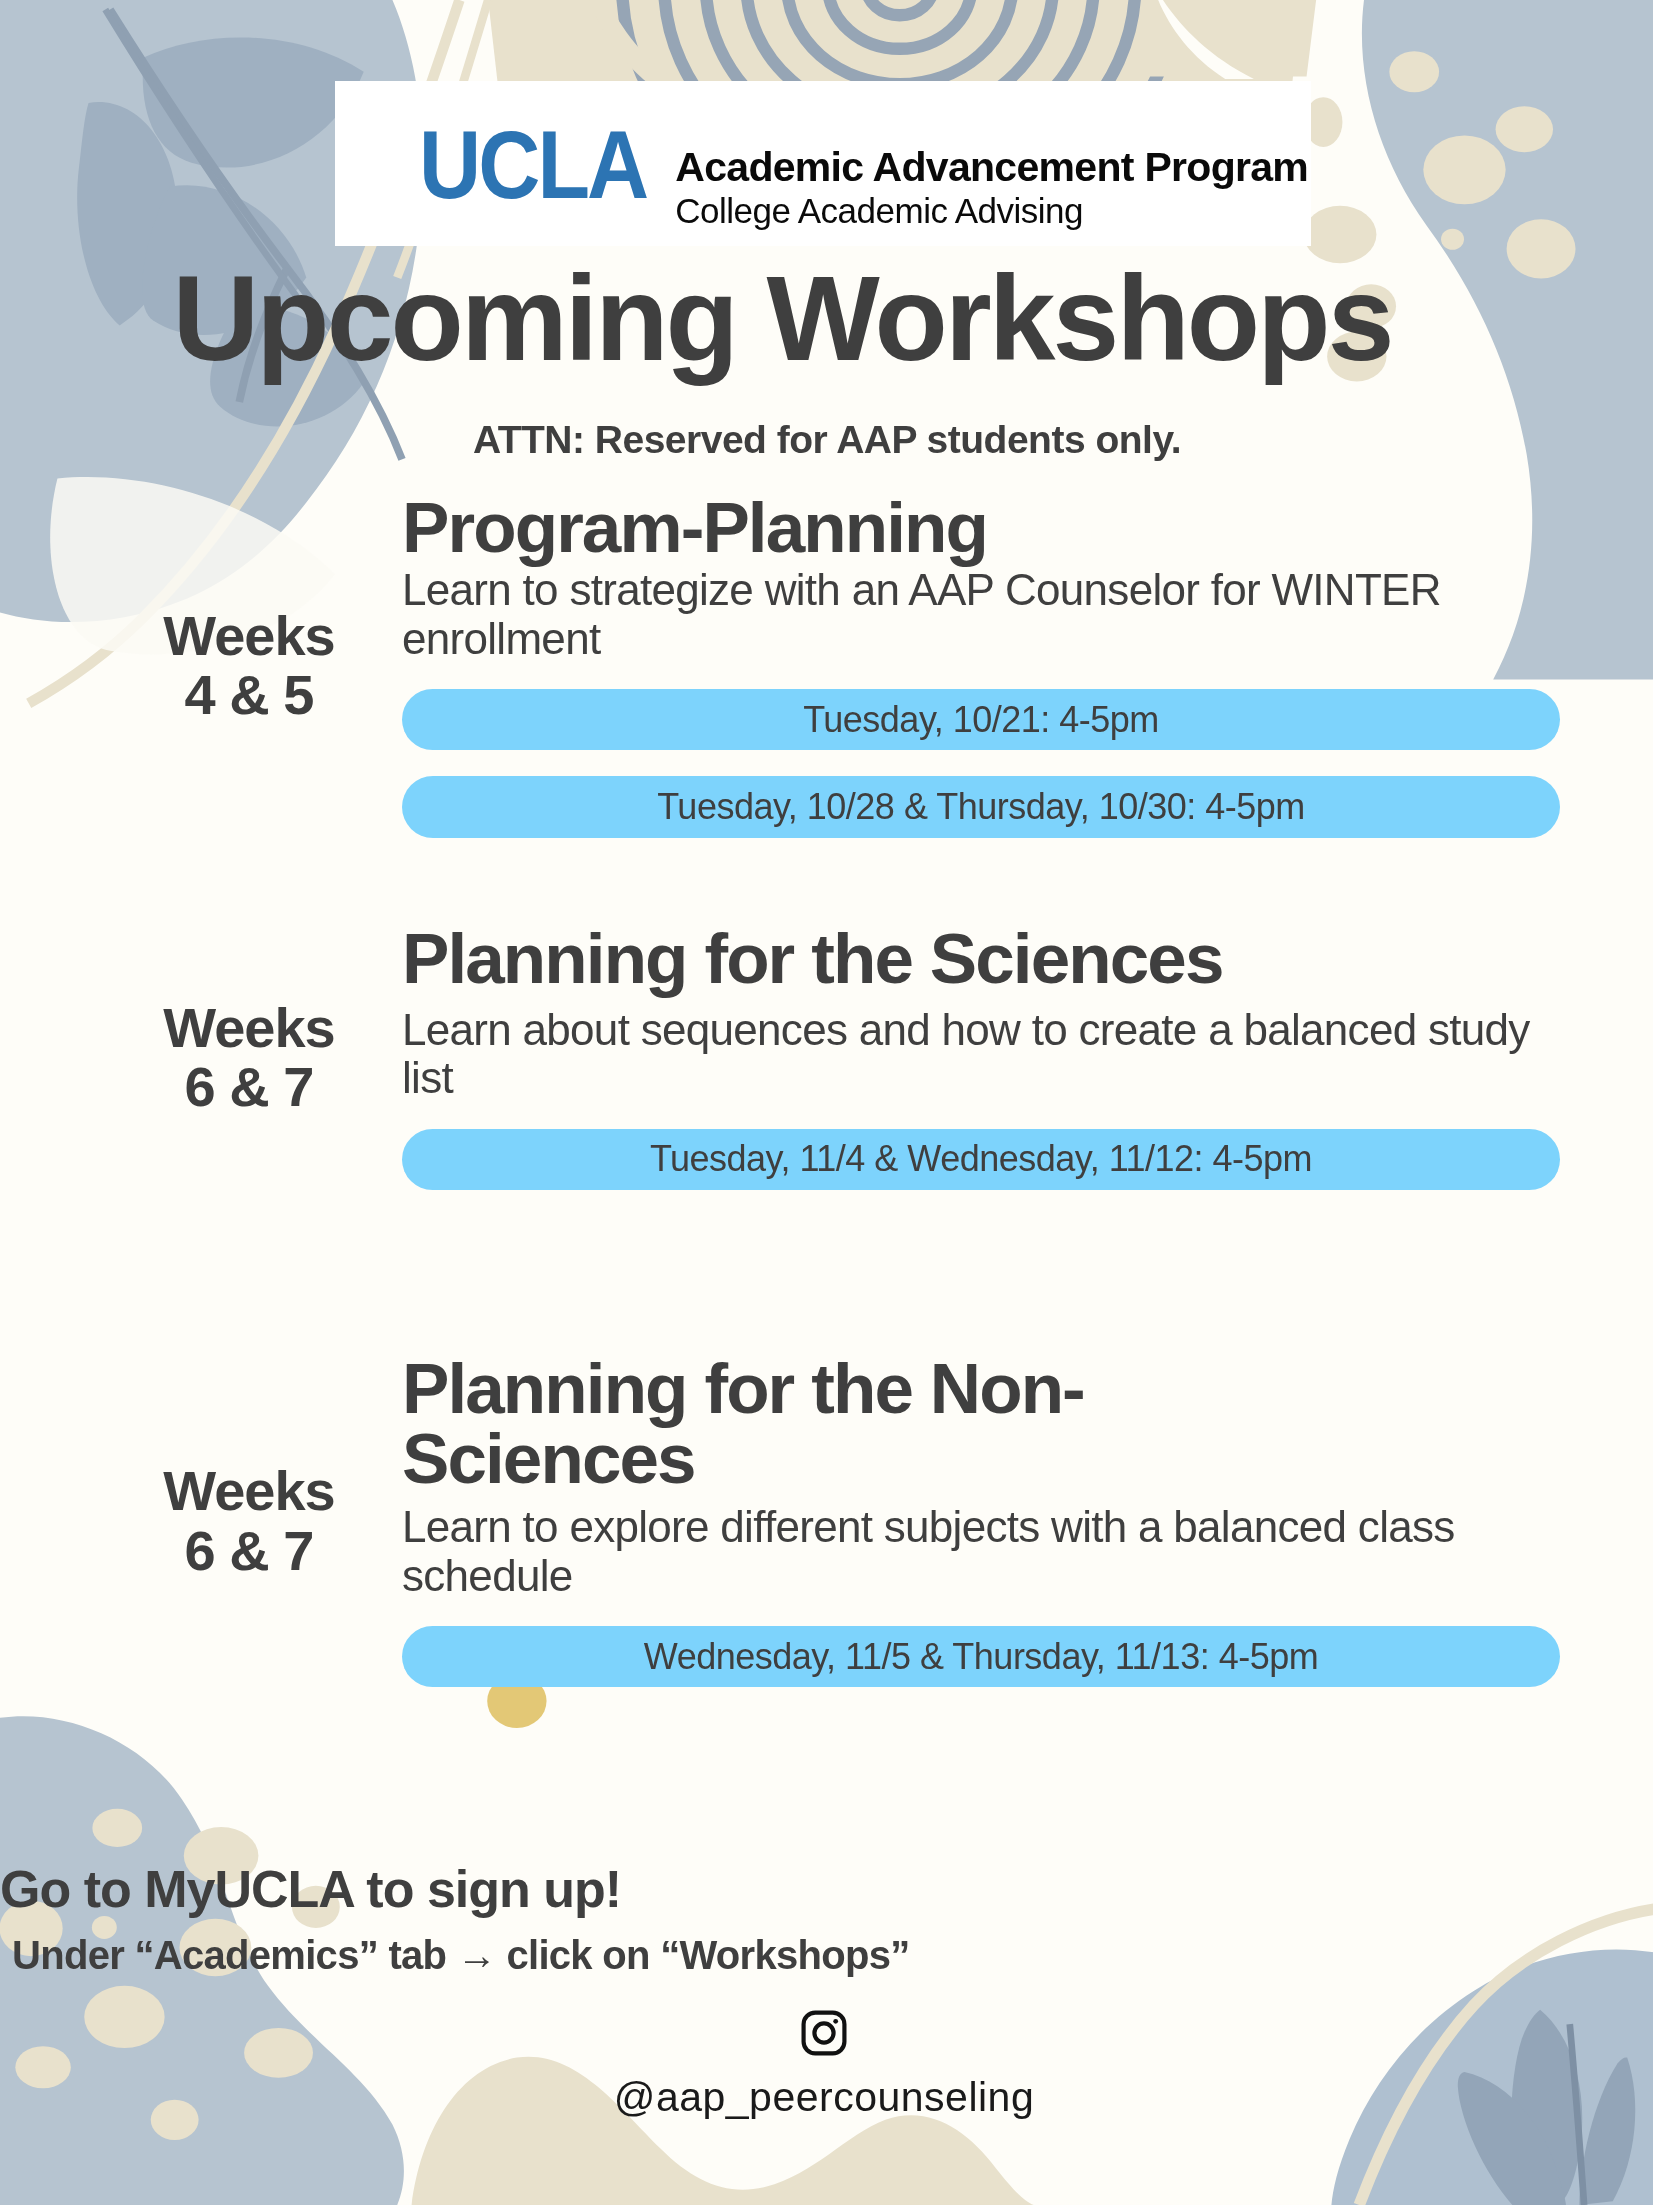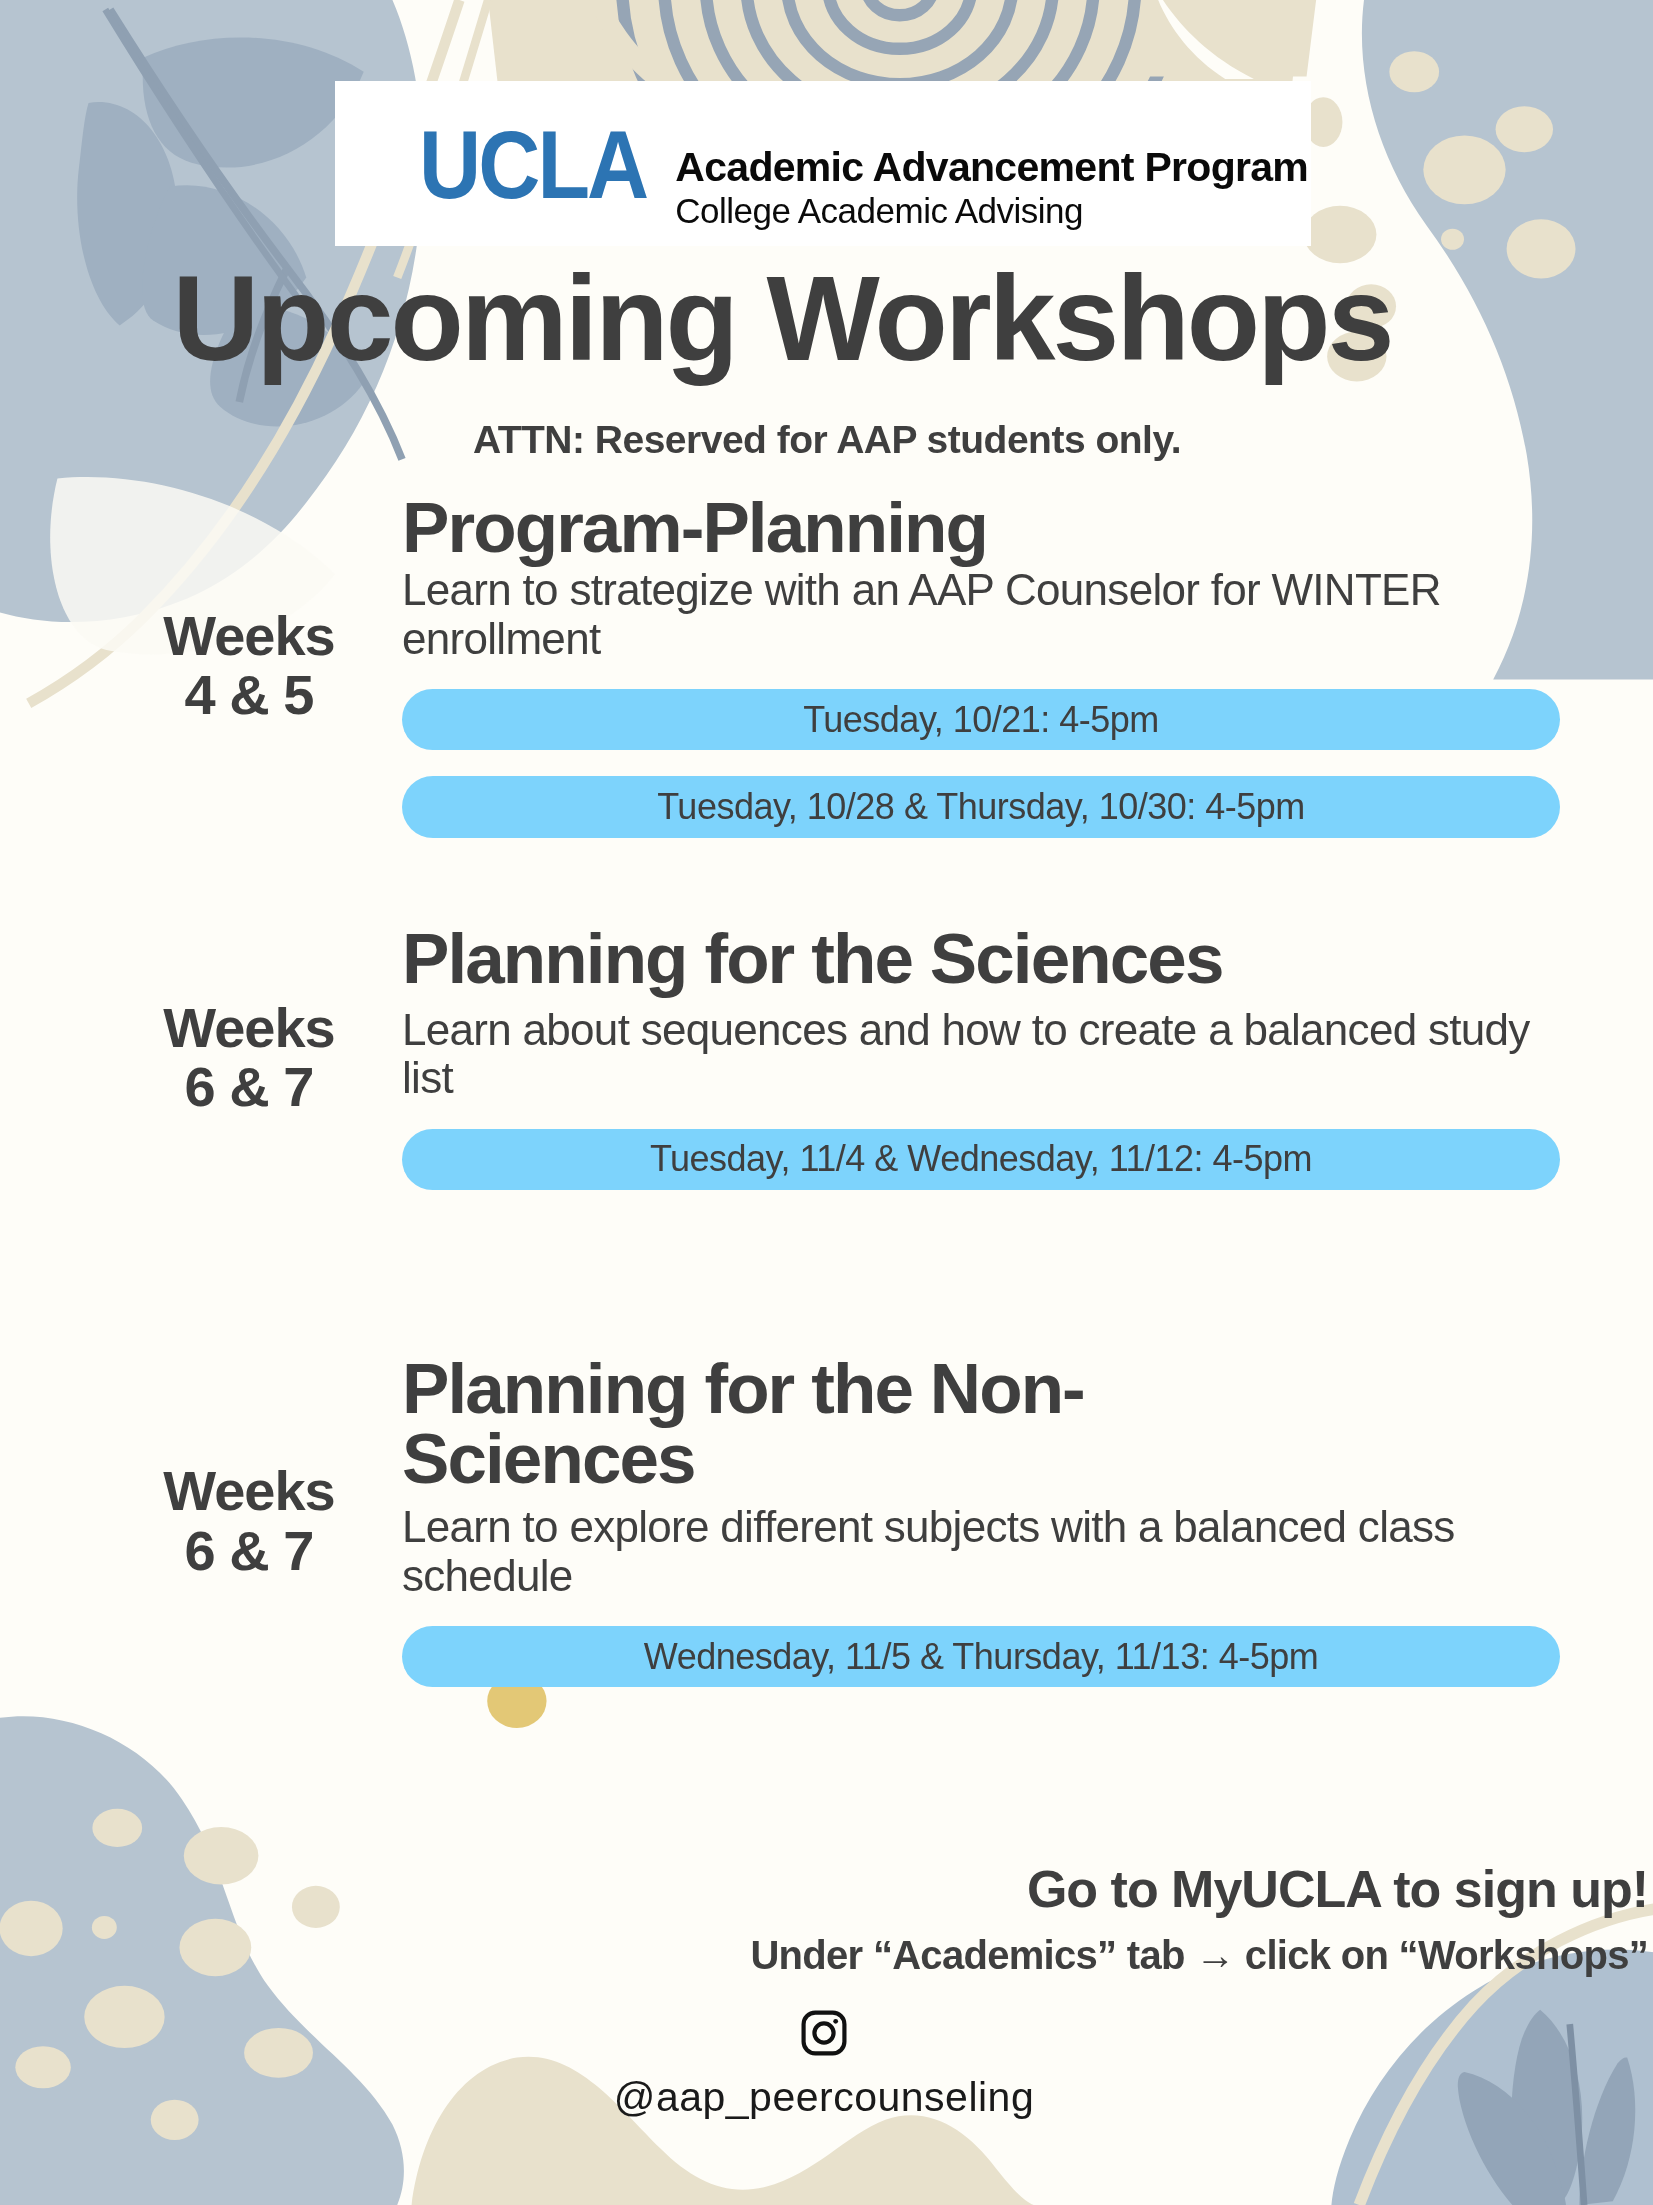--- a/index.html
+++ b/index.html
@@ -135,21 +135,21 @@
     font-size: 36px;
     letter-spacing: -0.5px;
     text-align: center;
     padding: 9.6px 19px;
     margin-top: 26px;
     white-space: nowrap;
   }
   .pill-wrap { display: block; }
 
   
-  .footer { position: absolute; z-index: 6; width: 1648px; left: 0; text-align: right; }
+  .footer { position: absolute; z-index: 6; width: 1648px; left: 0; text-align: left; }
   .cta-main {
     top: 1859px;
     font-size: 52px;
     font-weight: bold;
     color: #3F3F3F;
     letter-spacing: -1px;
   }
   .cta-sub {
     top: 1933px;
     font-size: 40px;

